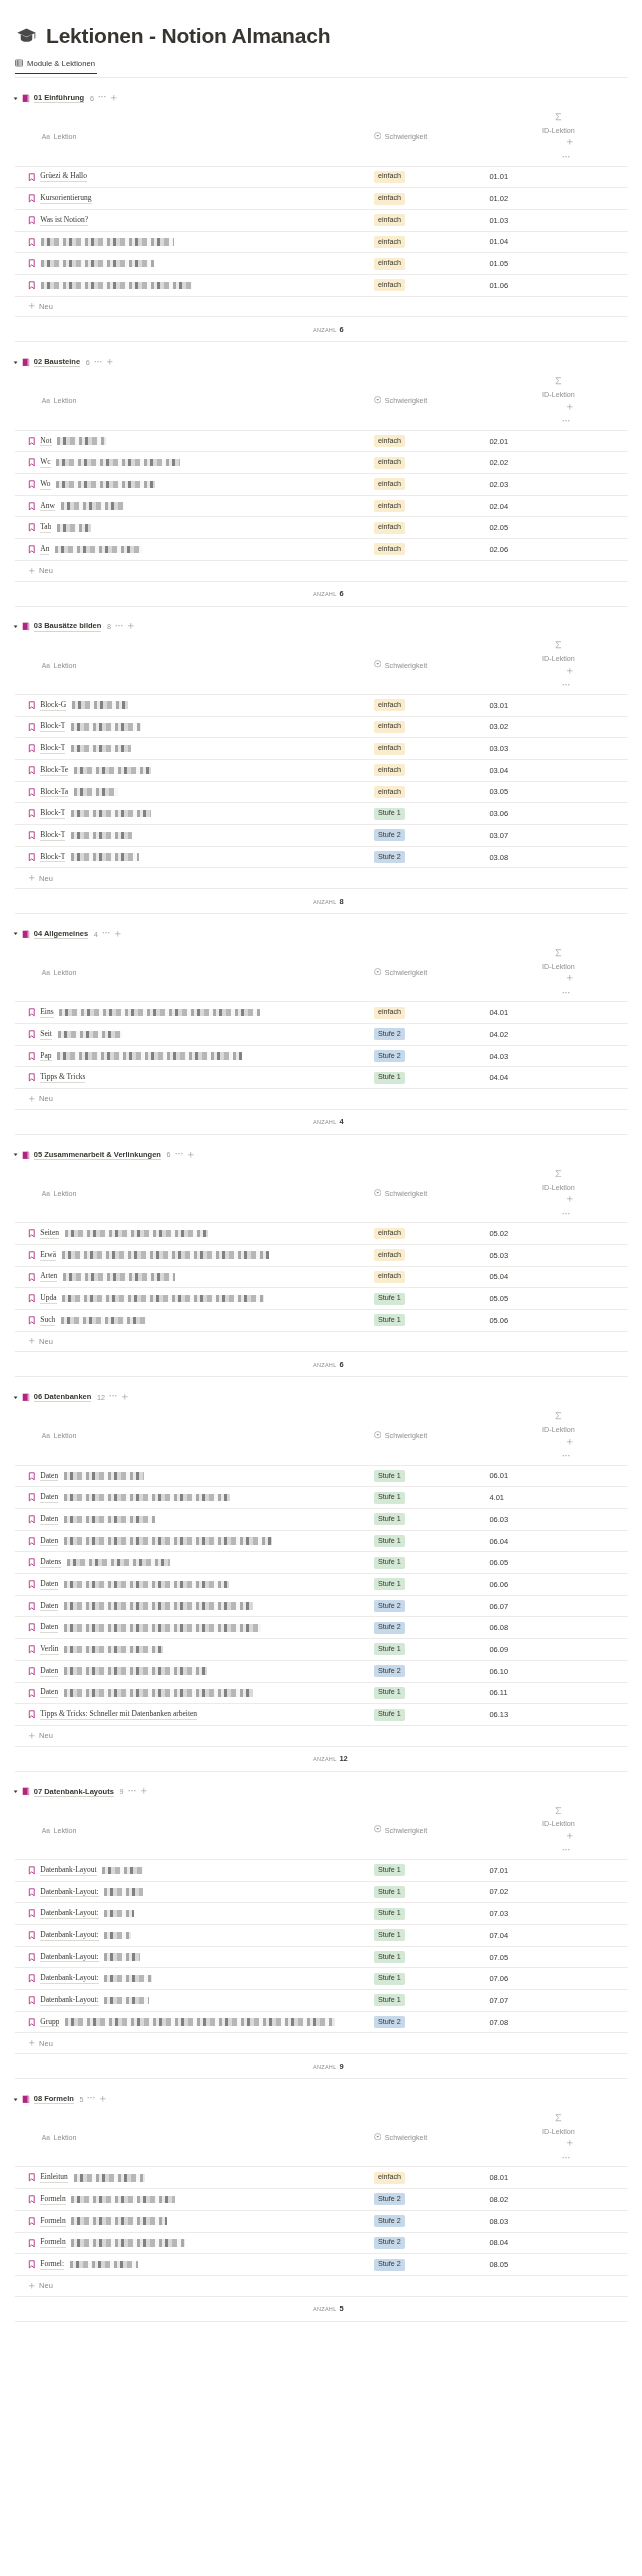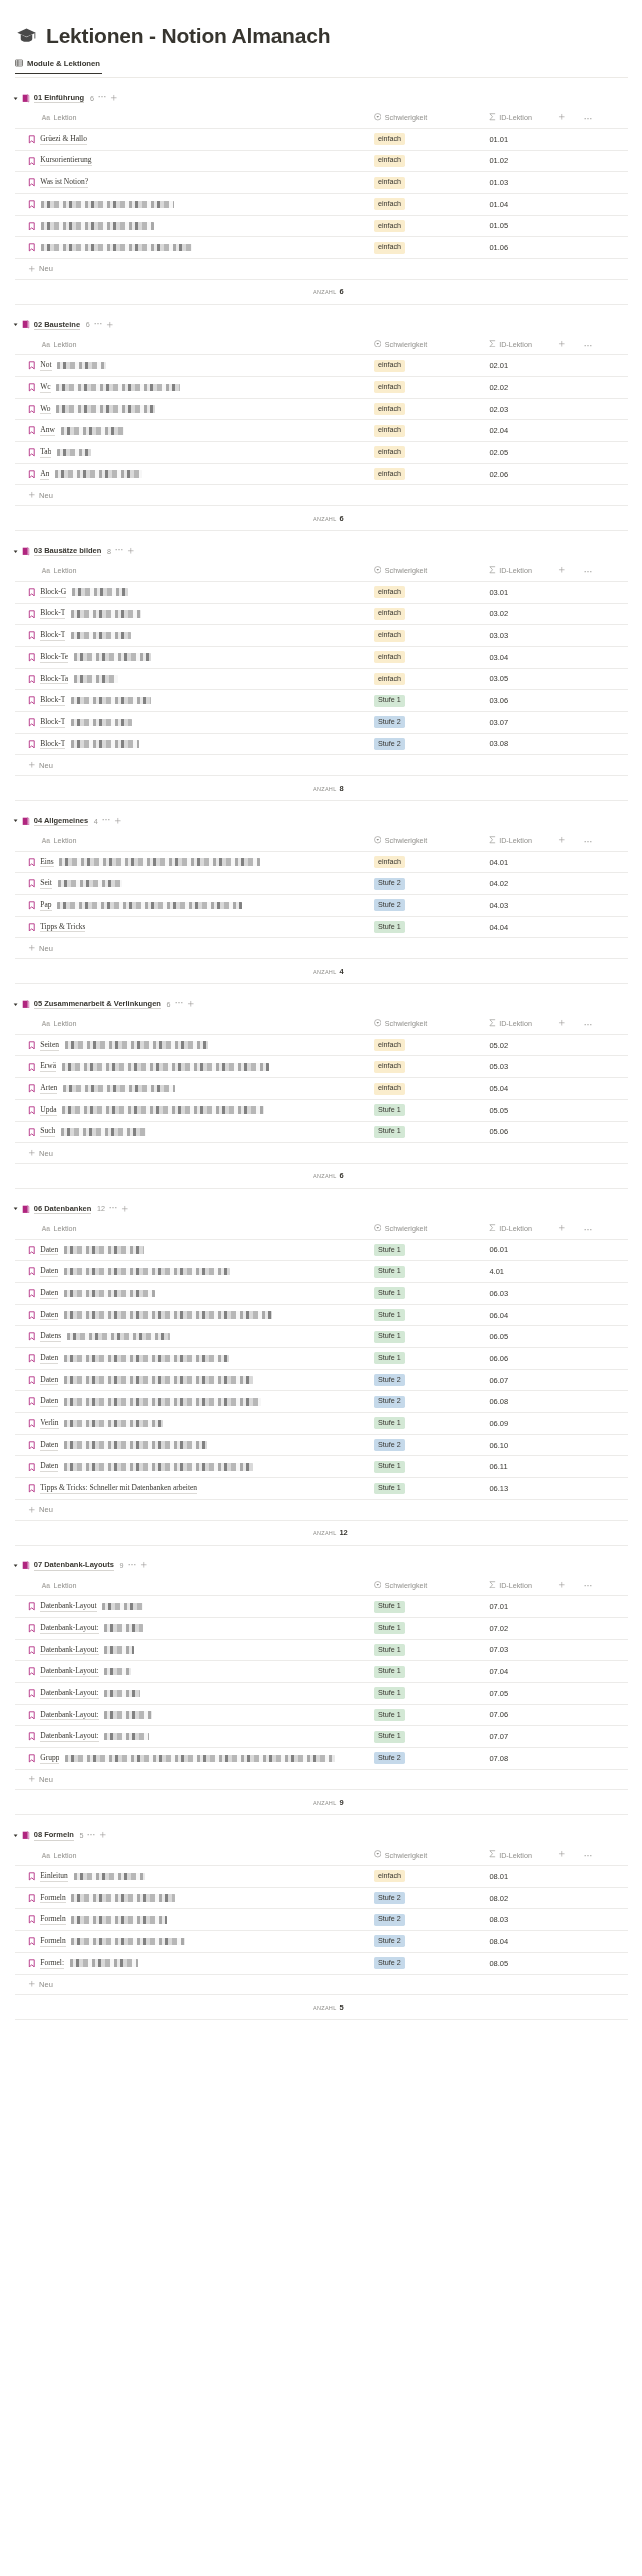--- a/index.html
+++ b/index.html
@@ -46,21 +46,21 @@
     border-bottom: 0.6px solid #eceae6;
     height: 19.5px;
     display: flex;
     align-items: flex-start;
   }
   .viewtab {
     display: inline-flex;
     align-items: center;
     gap: 4px;
     font-size: 7.7px;
-    font-weight: bold;
+    font-weight: normal;
     color: #37352f;
     padding: 0 2.3px 4.6px 0;
     border-bottom: 1.1px solid #37352f;
     margin-bottom: -0.6px;
     height: 15px;
   }
   .viewtab .grid-icon { display: inline-flex; }
 
   
   .group { margin: 0 12px 0 0; padding: 0; }
@@ -124,21 +124,21 @@
     font-size: 7.2px;
     color: #908f8b;
     padding: 5.2px 0 5.2px 0;
     border-bottom: 0.6px solid #ecebe9;
     height: 19.5px;
     vertical-align: middle;
   }
   .th-inner { display: flex; align-items: center; gap: 3.4px; }
   .th-name .th-inner { padding-left: 26.4px; }
   .th-diff .th-inner { padding-left: 2.9px; }
-  .th-id   .th-inner { padding-left: 2.9px; }
+  .th-id   .th-inner { padding-left: 2.9px; flex-direction: column; }
   .th-aa { color: #b4b2ae; font-size: 6.9px; font-weight: bold; letter-spacing:-0.1px;}
 
   .table td {
     border-bottom: 0.6px solid #ecebe9;
     font-size: 7.5px;
     color: #37352f;
     padding: 0;
     height: 20.7px;
     vertical-align: middle;
   }

